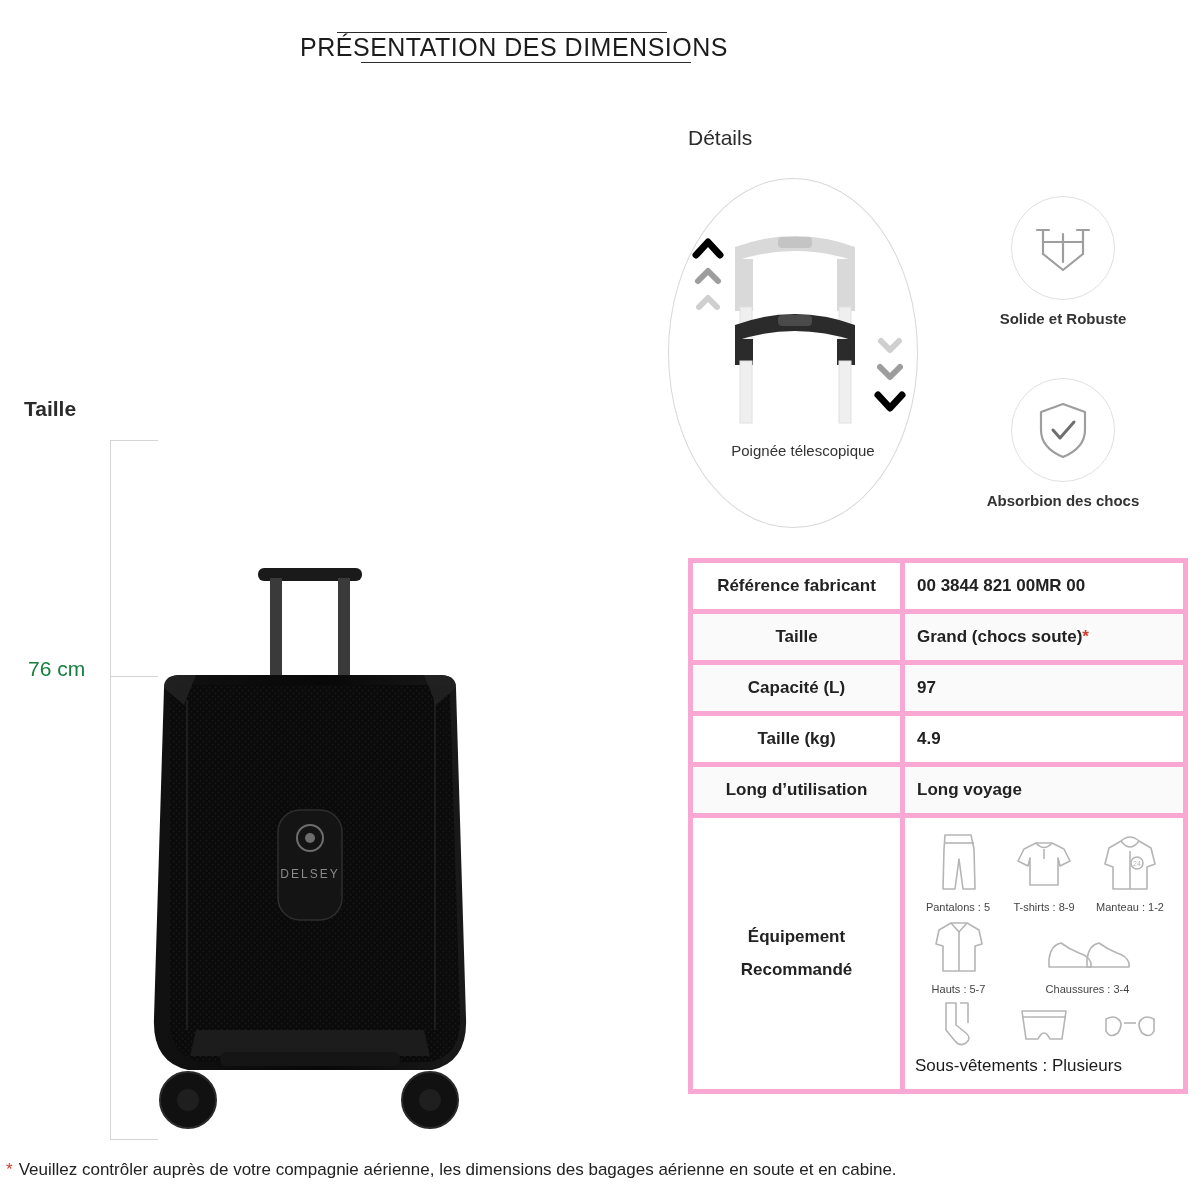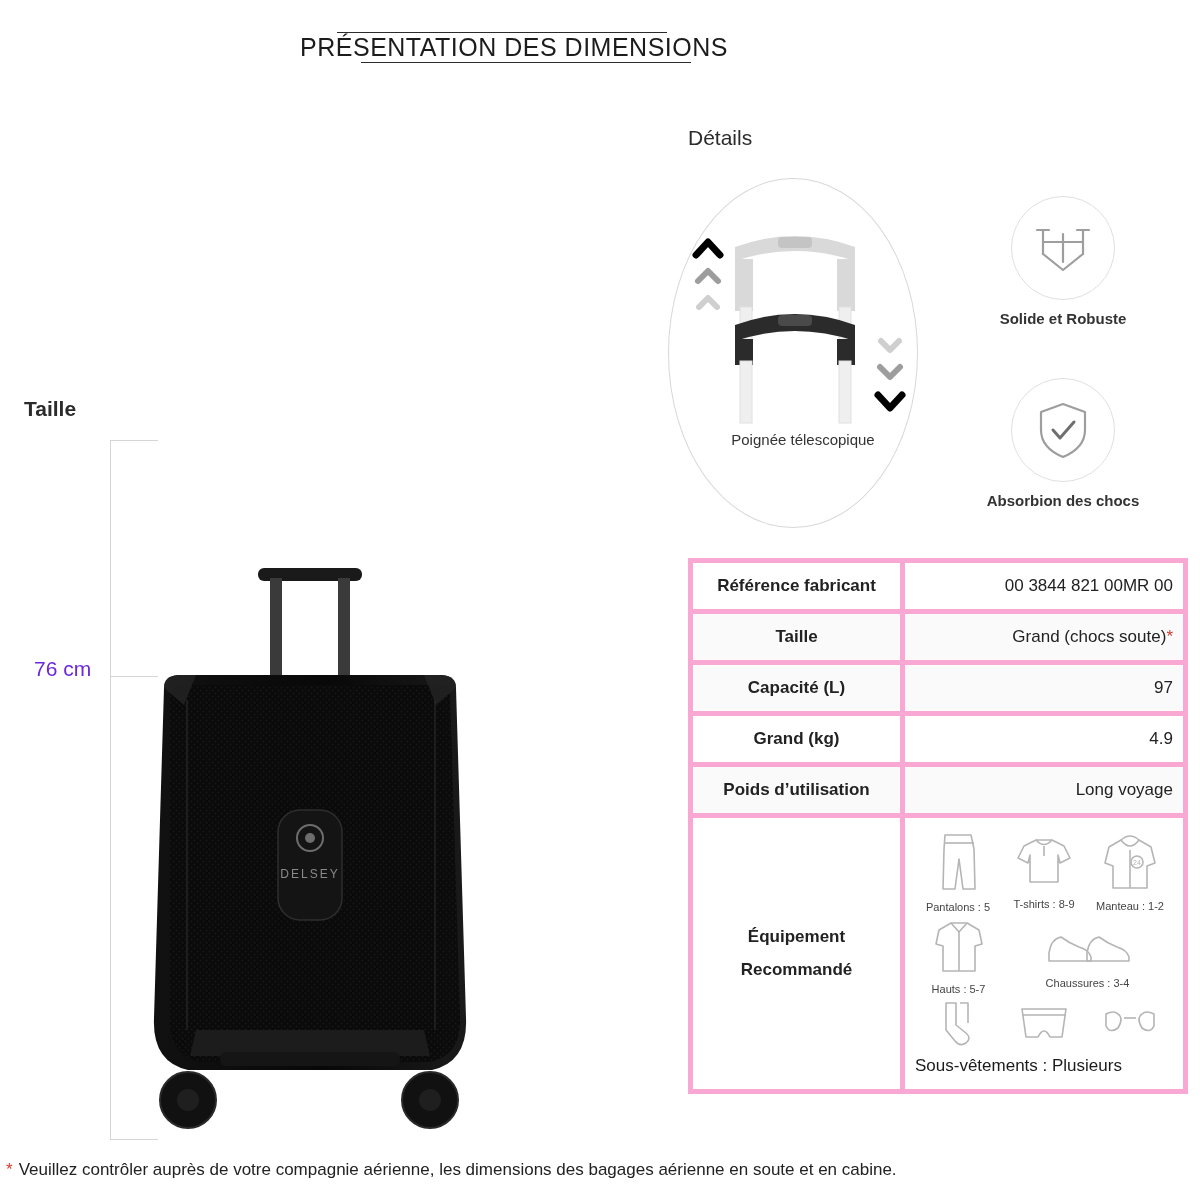--- a/index.html
+++ b/index.html
@@ -37,21 +37,21 @@
     position:absolute; left:24px; top:397px;
     font-size:21px; font-weight:700; color:#2b2b2b;
   }
 
   
   .oval {
     position:absolute; left:668px; top:178px; width:250px; height:350px;
     border:1px solid #d8d8d8; border-radius:50%;
   }
   .handle-label {
-    position:absolute; left:703px; top:431px; width:200px; text-align:center;
+    position:absolute; left:703px; top:442px; width:200px; text-align:center;
     font-size:15px; color:#333;
   }
 
   .handle-art { position:absolute; left:690px; top:215px; width:220px; height:230px; }
 
   
   .feature { position:absolute; text-align:center; }
   .feature .circle {
     width:104px; height:104px; border-radius:50%;
     border:1px solid #e0e0e0; margin:0 auto;
@@ -71,49 +71,49 @@
   .dim-top-tick {
     position:absolute; left:110px; top:440px; width:48px; height:1px; background:#d5d5d5;
   }
   .dim-mid-tick {
     position:absolute; left:110px; top:676px; width:48px; height:1px; background:#d5d5d5;
   }
   .dim-bottom-tick {
     position:absolute; left:110px; top:1139px; width:48px; height:1px; background:#d5d5d5;
   }
   .dim-label {
-    position:absolute; left:28px; top:655px;
-    font-size:21px; color:#6d28d9; background:#fff; padding:2px 6px;
+    position:absolute; left:22px; top:655px;
+    font-size:21px; color:#15803d; background:#fff; padding:2px 6px;
   }
 
   .suitcase { position:absolute; left:130px; top:560px; width:360px; height:590px; }
 
   
   .spec-table {
     position:absolute; left:688px; top:558px; width:500px;
     border-collapse:collapse; font-size:17px;
   }
   .spec-table td {
     border:5px solid #f9a8d4;
     padding:13px 10px;
     vertical-align:middle;
   }
   .spec-table td.k {
     width:232px; text-align:center; font-weight:700; color:#222;
   }
   .spec-table td.v {
-    text-align:right; font-weight:400; color:#222;padding-left:12px;
+    text-align:left; font-weight:700; color:#222;padding-left:12px;
   }
   .spec-table tr.alt td { background:#fafafa; }
   .star { color:#d23a2e; }
 
   .equip-key { font-weight:700; text-align:center; line-height:1.9; }
   .equip-cell { padding:10px 6px 14px 6px; }
   .equip-row {
-    display:flex; justify-content:space-around; align-items:center;
+    display:flex; justify-content:space-around; align-items:flex-end;
     margin-bottom:4px;
   }
   .equip-item { text-align:center; width:86px; }
   .equip-item .cap {
     font-size:11px; color:#444; margin-top:3px; white-space:nowrap;
   }
   .equip-item.wide { width:170px; }
 
   
   .footnote {
@@ -268,25 +268,25 @@
       <td class="k">Taille</td>
       <td class="v">
         <span>Grand (chocs soute)</span><span class="star">*</span>
       </td>
     </tr>
     <tr class="alt">
       <td class="k">Capacité (L)</td>
       <td class="v">97</td>
     </tr>
     <tr>
-      <td class="k">Grand (kg)</td>
+      <td class="k">Taille (kg)</td>
       <td class="v">4.9</td>
     </tr>
     <tr class="alt">
-      <td class="k">Poids d’utilisation</td>
+      <td class="k">Long d’utilisation</td>
       <td class="v">Long voyage</td>
     </tr>
     <tr>
       <td class="k equip-key">
         <div>Équipement</div>
         <div>Recommandé</div>
       </td>
       <td class="equip-cell">
 
         <div class="equip-row">

